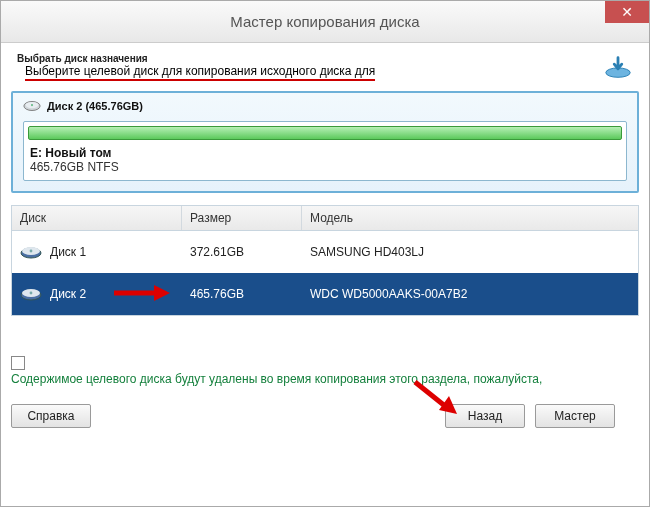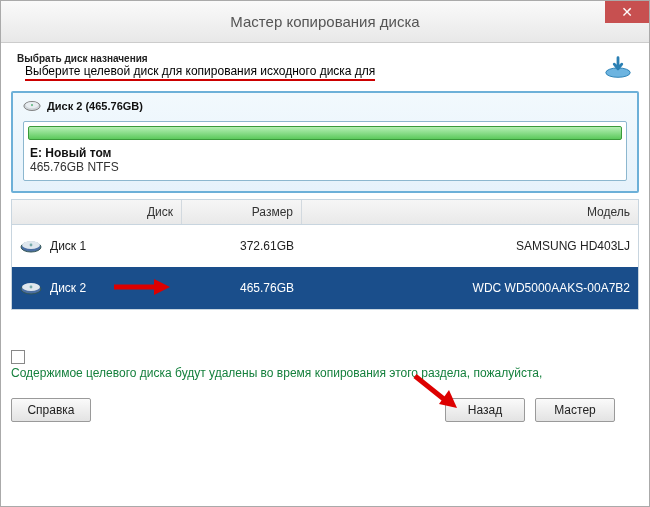--- a/index.html
+++ b/index.html
@@ -97,24 +97,23 @@
     margin: 6px 2px 0 2px;
     font-size: 12px;
     color: #111;
   }
   .volume-sub {
     margin: 0 2px 2px 2px;
     font-size: 12px;
     color: #333;
   }
   .table {
-    margin-top: 6px;
+    margin-top: 12px;
     border: 1px solid #c8d5df;
     background: #fff;
-    text-align: right;
   }
   .thead {
     display: flex;
     background: linear-gradient(#f6f6f6,#e9e9e9);
     border-bottom: 1px solid #c8d5df;
     font-size: 12px;
     color: #333;
   }
   .thead > div {
     padding: 5px 8px;

